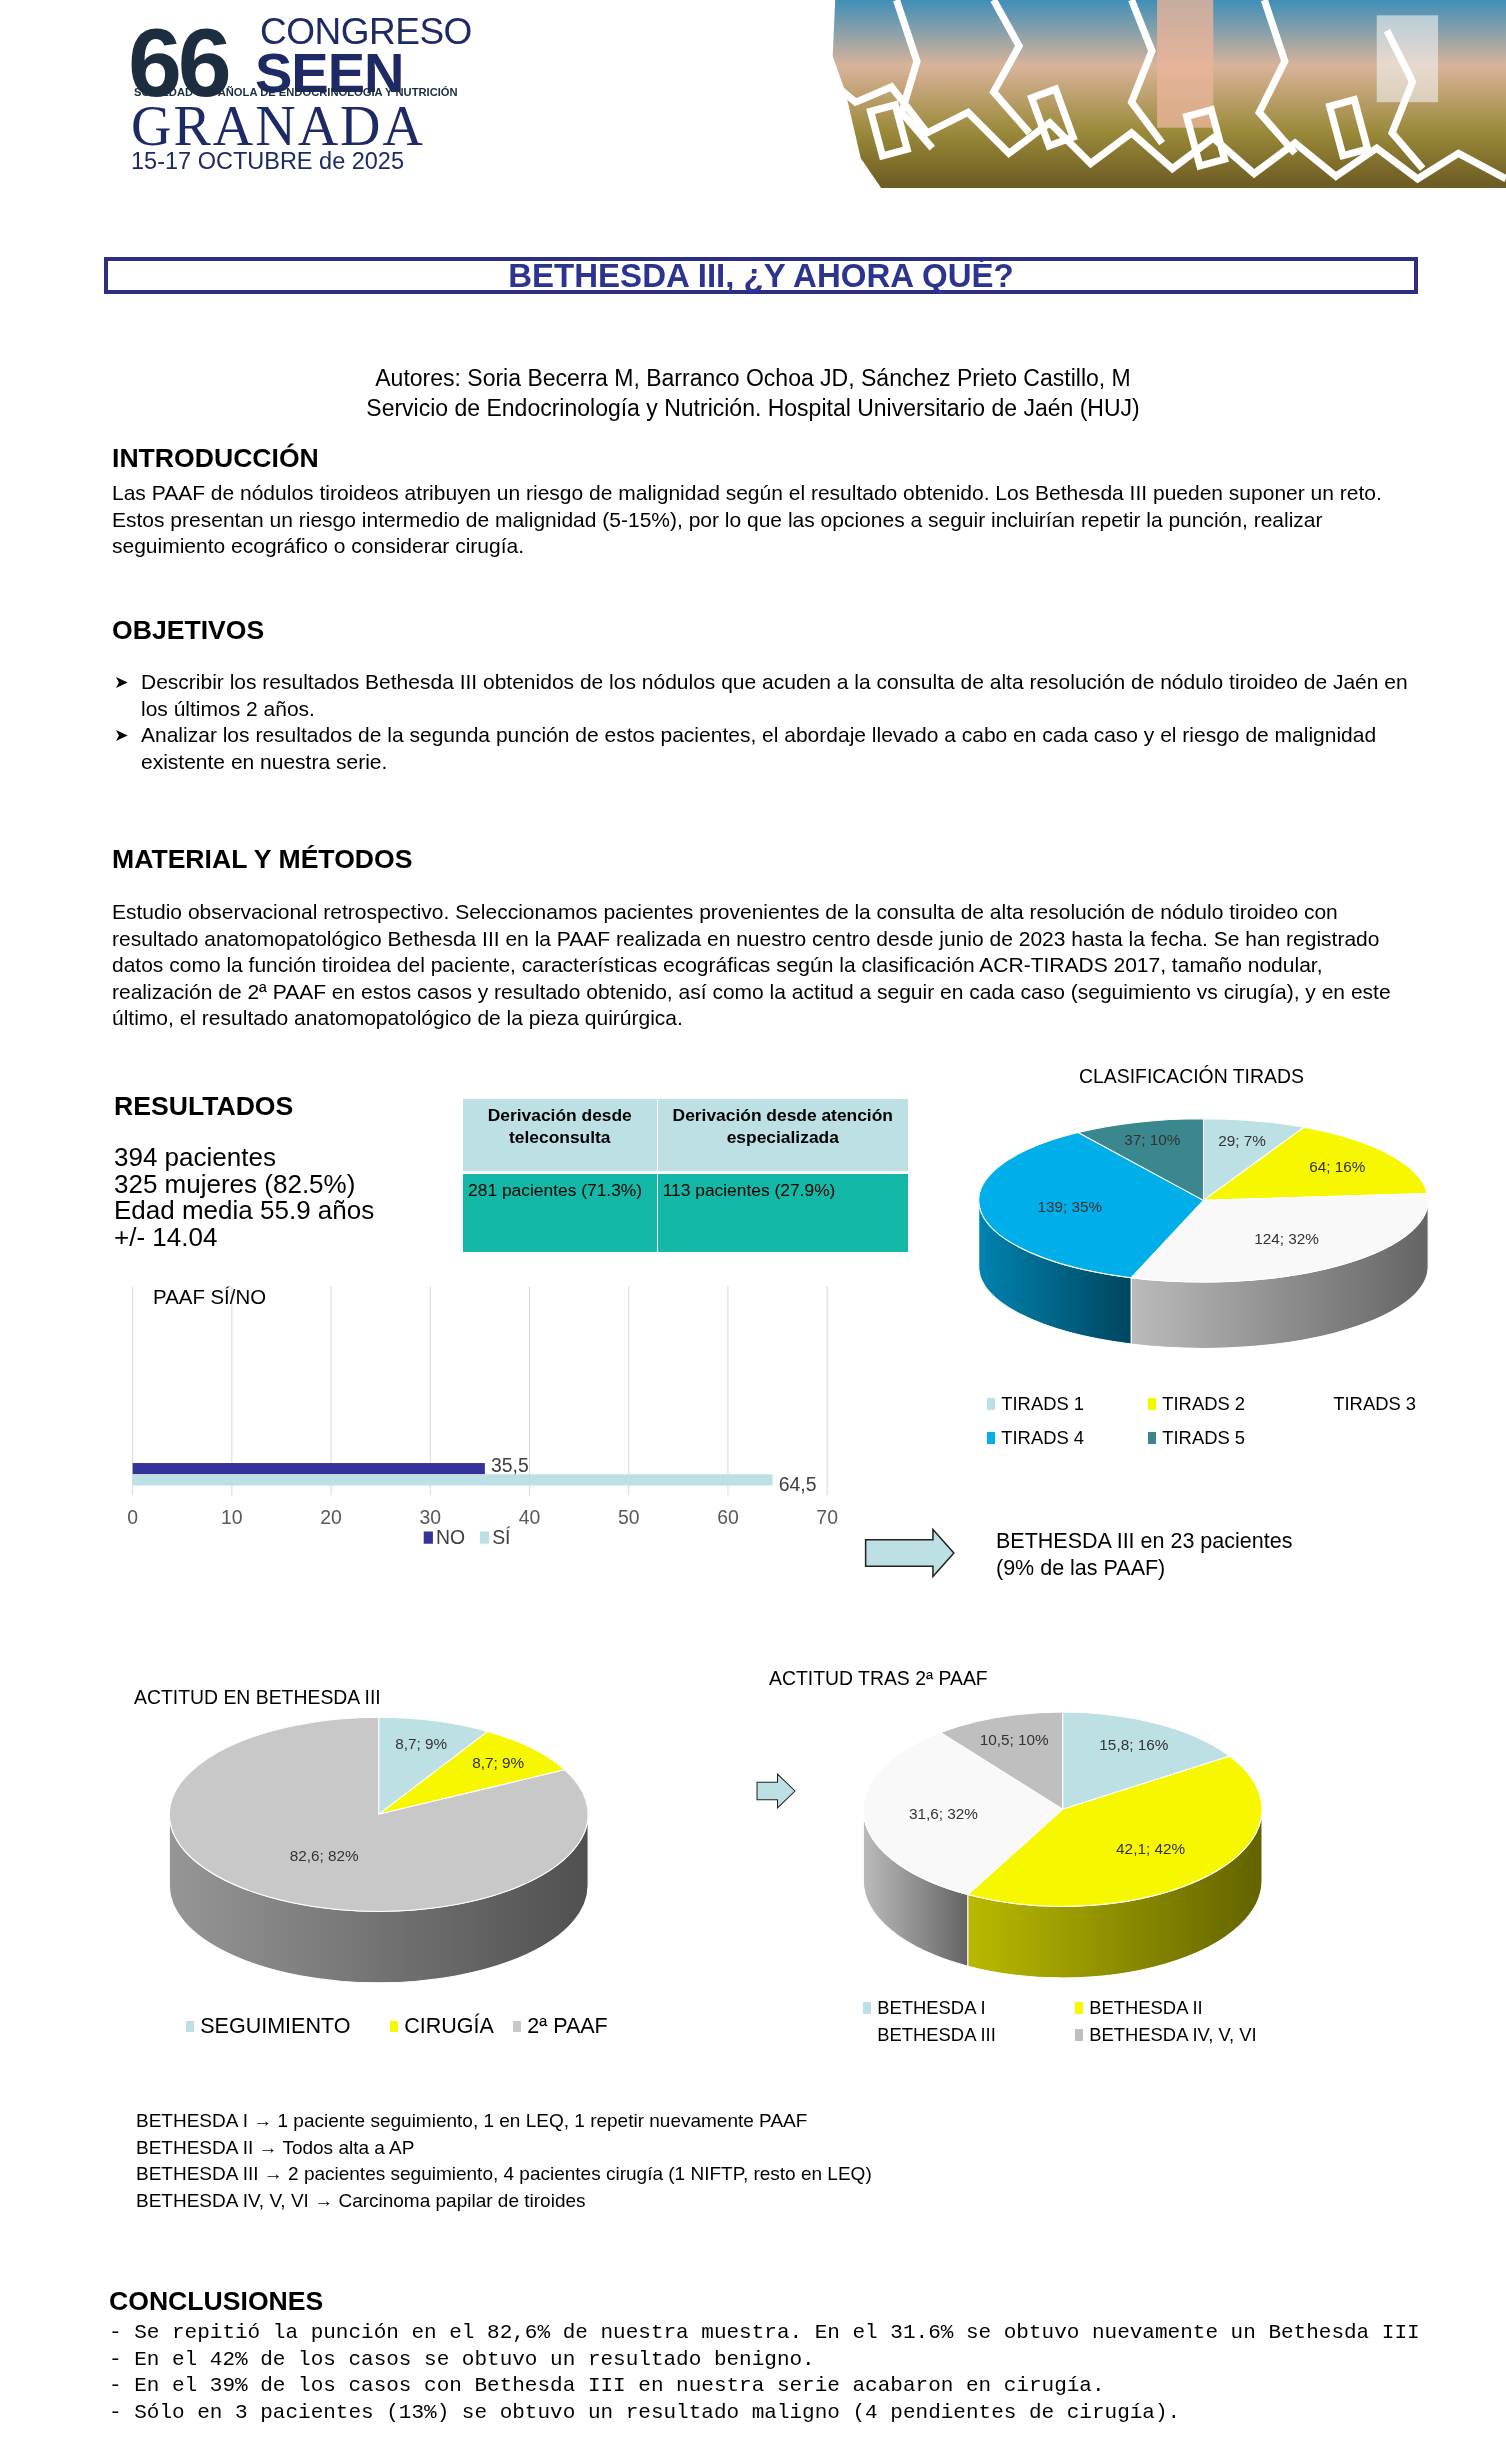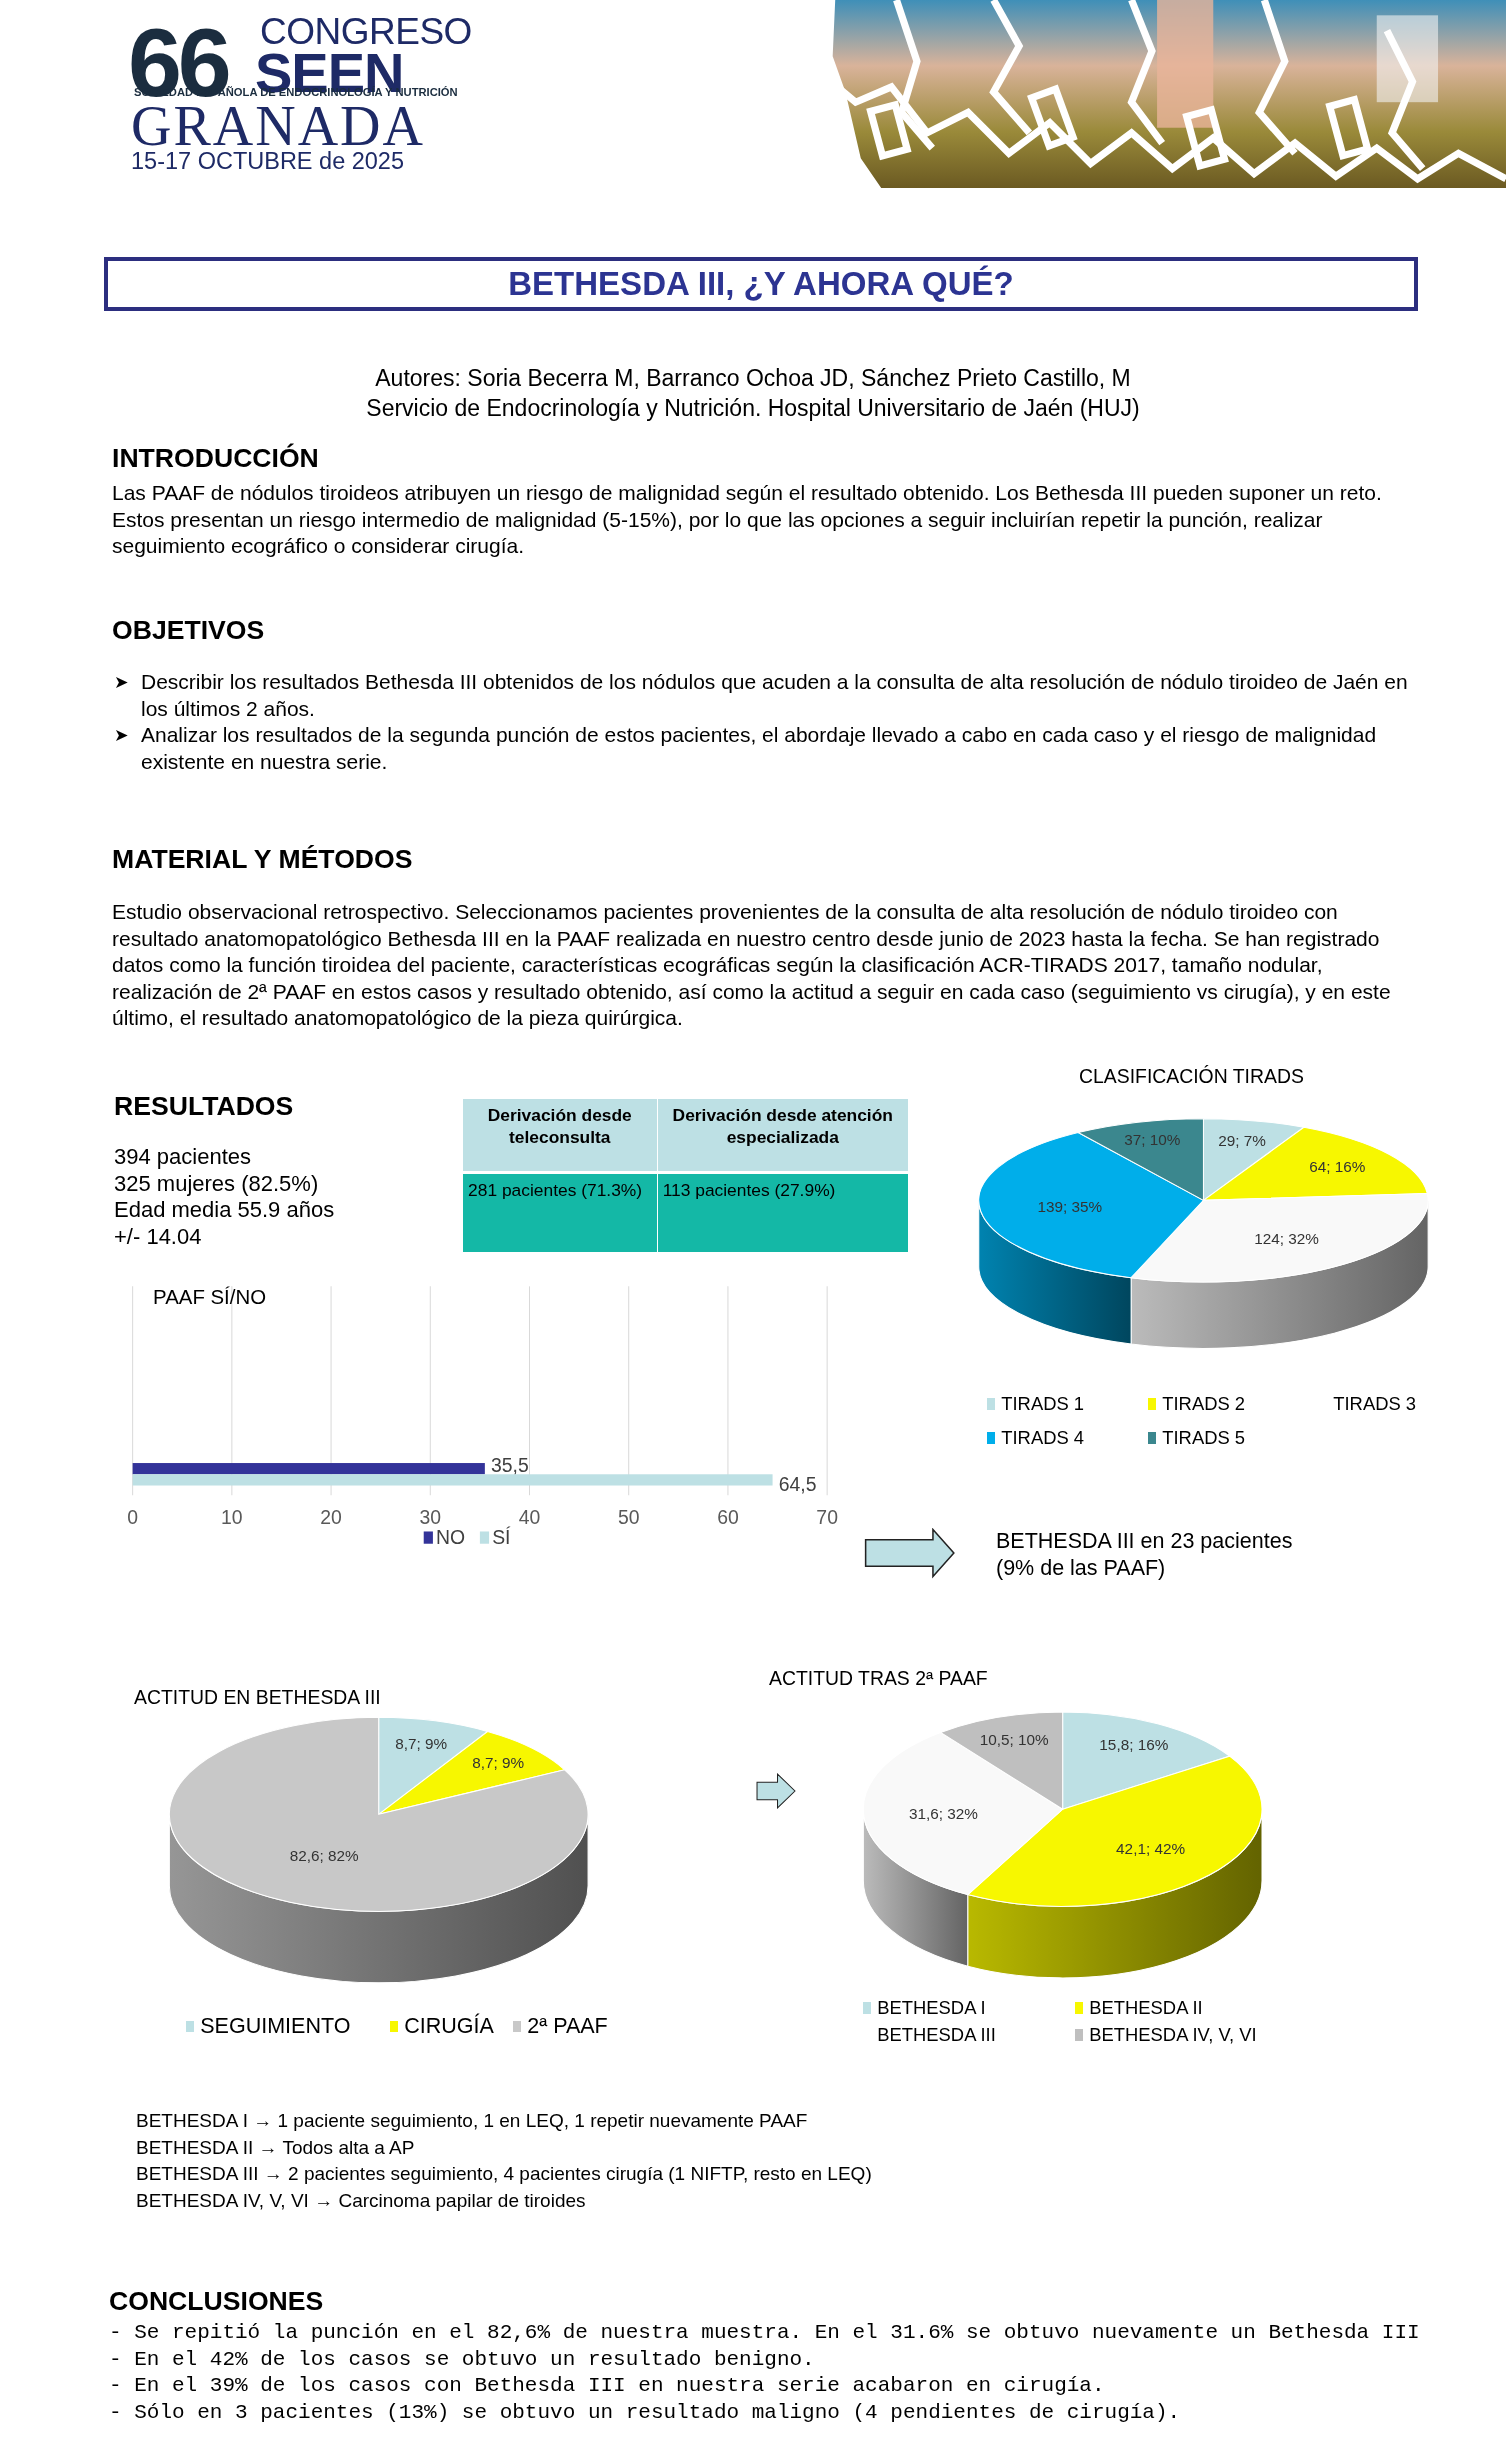--- a/index.html
+++ b/index.html
@@ -7,29 +7,29 @@
   .abs{position:absolute;}
   
   .logo-num{left:128px;top:14.3px;font-size:97px;font-weight:700;color:#1b2d3f;letter-spacing:-4.1px;line-height:1;}
   .logo-congreso{left:260px;top:13.3px;font-size:37px;color:#1e2a66;line-height:1;letter-spacing:-0.5px;}
   .logo-seen{left:255px;top:45px;font-size:56px;font-weight:700;color:#1e2a66;line-height:1;letter-spacing:-1px;}
   .logo-society{left:134px;top:86px;font-size:11.2px;font-weight:700;color:#1b2d3f;letter-spacing:0px;white-space:nowrap;}
   .logo-city{left:131px;top:98px;font-size:56px;font-family:"Liberation Serif",serif;color:#1e2a66;letter-spacing:2px;line-height:1;}
   .logo-dates{left:131px;top:148px;font-size:23.5px;color:#1e2a66;white-space:nowrap;}
   .banner{left:825px;top:0;width:681px;height:188px;overflow:hidden;}
   
-  .title-box{left:104px;top:257px;width:1314px;height:54px;border:4.1px solid #2c2e7f;box-sizing:border-box;display:flex;align-items:center;justify-content:center;}
+  .title-box{left:104px;top:257px;width:1314px;height:37px;border:4.1px solid #2c2e7f;box-sizing:border-box;display:flex;align-items:center;justify-content:center;}
   .title-text{font-size:33px;font-weight:700;color:#2c3492;}
   .authors{left:0;width:1506px;top:363px;text-align:center;font-size:23px;line-height:30px;}
   h2.sec{position:absolute;margin:0;font-size:26.6px;font-weight:700;left:112px;}
   .para{position:absolute;left:112px;width:1288px;font-size:21px;line-height:26.6px;}
   .bullets{position:absolute;left:112px;width:1298px;font-size:21px;line-height:26.6px;margin:0;padding:0;list-style:none;}
   .bullets li{position:relative;padding-left:29px;}
   .bullets li::before{content:"\27A4";position:absolute;left:2px;top:0;font-size:17.4px;}
-  .stats{left:114px;top:1144px;font-size:22px;line-height:26.6px;}
+  .stats{left:114px;top:1144px;font-size:26px;line-height:26.6px;}
   table.deriv{position:absolute;left:463px;top:1099px;width:446px;border-collapse:collapse;font-size:17.4px;}
   table.deriv th{background:#bde0e4;font-weight:700;height:65px;vertical-align:top;padding-top:6.1px;text-align:center;line-height:21.5px;border-right:1.5px solid #fff;border-bottom:3.1px solid #fff;}
   table.deriv td{background:#14b8a6;height:66px;vertical-align:top;padding:6.1px 5.1px;border-right:1.5px solid #fff;}
   .chart-title{position:absolute;font-size:19.4px;color:#000;}
   .legend-item{position:absolute;font-size:18.4px;display:flex;align-items:center;white-space:nowrap;padding-left:26px;}
   .legend-sw{display:inline-block;width:8.2px;height:11.2px;margin-right:6.1px;}
   .callout{left:996px;top:1528px;font-size:21.5px;line-height:26.6px;}
   .summary{left:136px;top:2108px;font-size:19px;line-height:26.6px;}
   .concl{left:109px;top:2320px;font-size:21px;line-height:26.6px;font-family:Liberation Mono, monospace;}
   .pie-label{font-family:"Liberation Sans",sans-serif;font-size:30px;fill:#333;}

